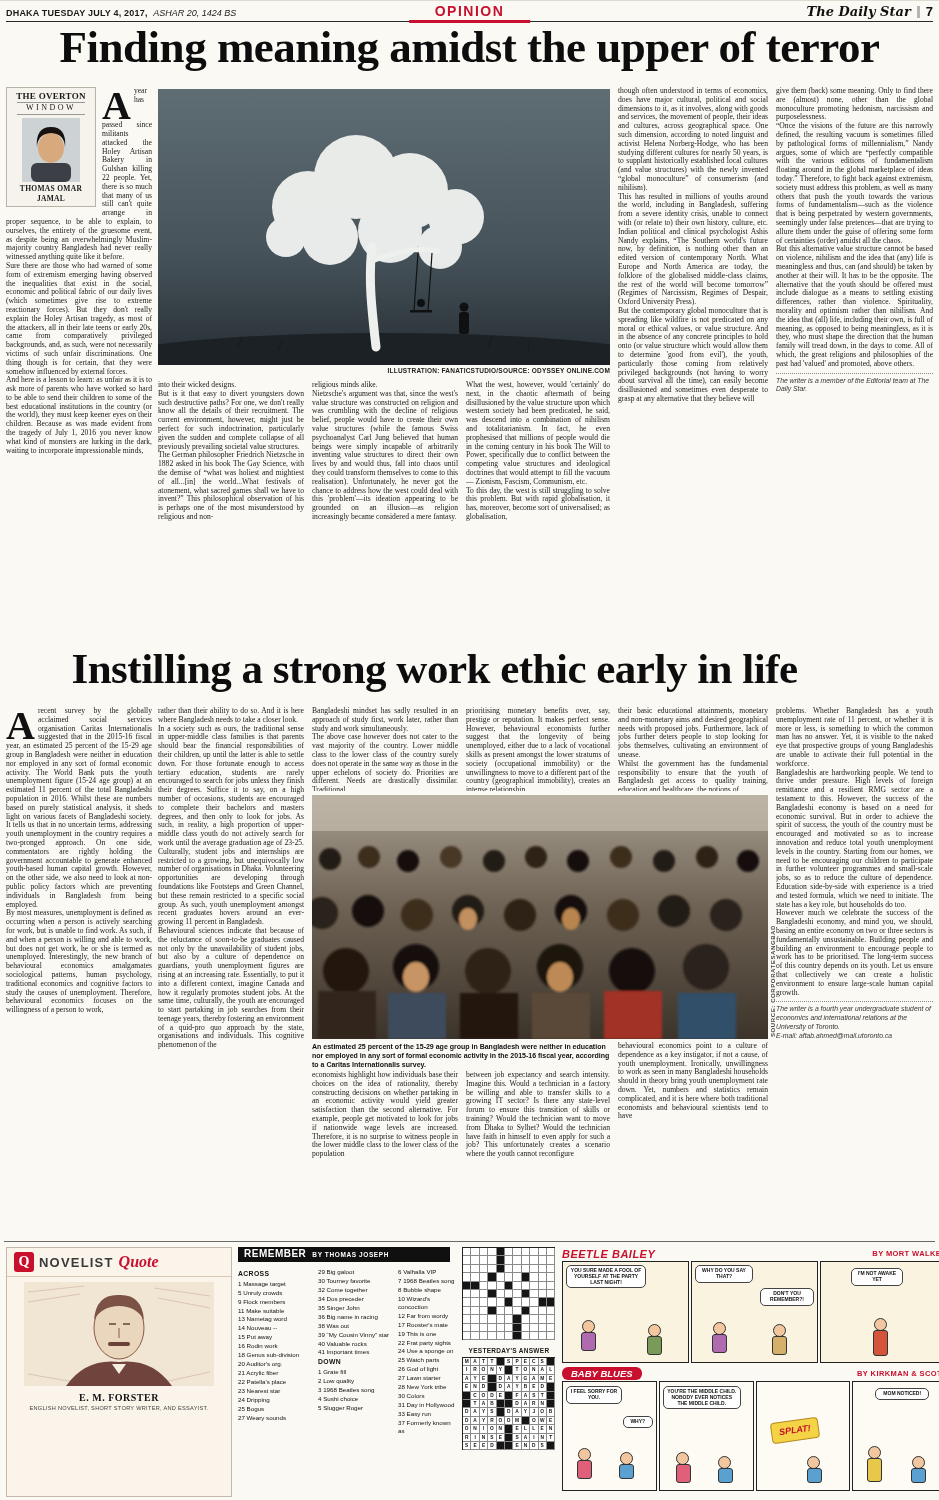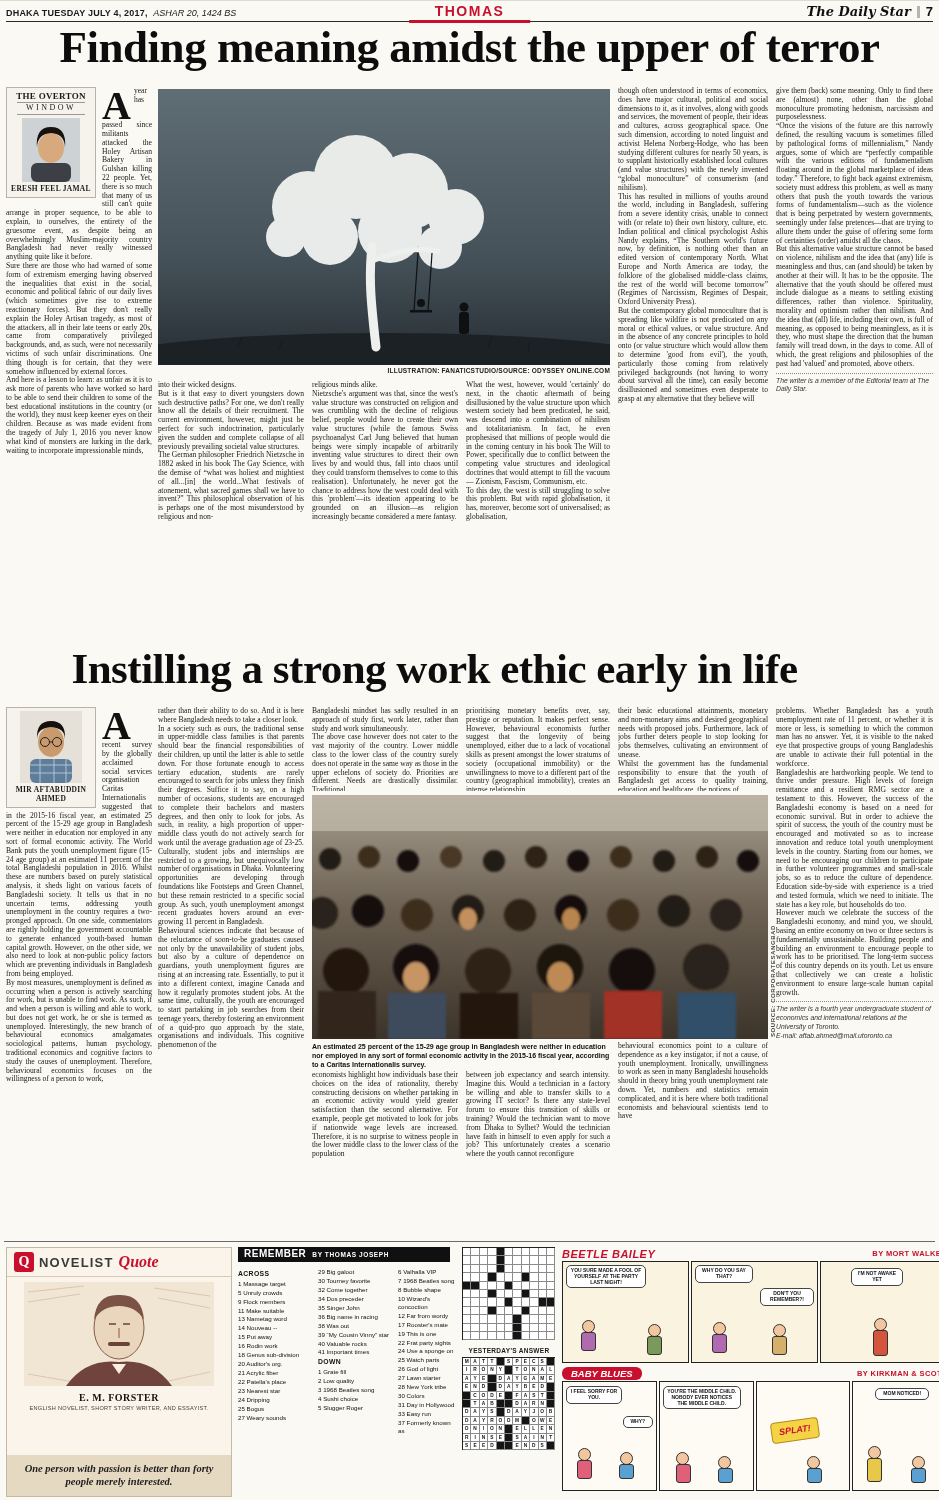--- a/index.html
+++ b/index.html
@@ -89,21 +89,21 @@
 </head>
 <body>
 
 <div class="page">
 
   <header class="masthead">
     <div class="mast-left">
       <span class="mast-city">DHAKA TUESDAY JULY 4, 2017,</span>
       <span class="mast-bs">ASHAR 20, 1424 BS</span>
     </div>
-    <div class="mast-center">THOMAS</div>
+    <div class="mast-center">OPINION</div>
     <div class="mast-right">
       <span class="paper-logo">The Daily Star</span>
       <span class="page-sep"></span>
       <span class="page-num">7</span>
     </div>
   </header>
 
   <h1 class="headline1">Finding meaning amidst the upper of terror</h1>
 
   <div class="col" style="left:6px;top:86px;width:146px;height:556px;">
@@ -111,21 +111,21 @@
       <div class="kicker1">THE OVERTON</div>
       <div class="kicker2">WINDOW</div>
       <span>
         <svg width="58" height="64" viewBox="0 0 58 64">
             <rect width="58" height="64" fill="#cdd2d4"></rect>
             <ellipse cx="29" cy="30" rx="13" ry="15" fill="#d9a97e"></ellipse>
             <path d="M15 30 Q13 9 29 9 Q45 9 43 30 Q43 16 29 15 Q15 16 15 30Z" fill="#17120e"></path>
             <rect x="9" y="45" width="40" height="19" rx="6" fill="#3c3f45"></rect>
           </svg>
       </span>
-      <div class="authname">ERESH FEEL JAMAL</div>
+      <div class="authname">THOMAS OMAR JAMAL</div>
     </div>
     <span class="dropcap">A</span>
     <span class="flow">year has passed since militants attacked the Holey Artisan Bakery in Gulshan killing 22 people. Yet, there is so much that many of us still can't quite arrange in proper sequence, to be able to explain, to ourselves, the entirety of the gruesome event, as despite being an overwhelmingly Muslim-majority country Bangladesh had never really witnessed anything quite like it before.
 Sure there are those who had warned of some form of extremism emerging having observed the inequalities that exist in the social, economic and political fabric of our daily lives (which sometimes give rise to extreme reactionary forces). But they don't really explain the Holey Artisan tragedy, as most of the attackers, all in their late teens or early 20s, came from comparatively privileged backgrounds, and, as such, were not necessarily victims of such unfair discriminations. One thing though is for certain, that they were somehow influenced by external forces.
 And here is a lesson to learn: as unfair as it is to ask more of parents who have worked so hard to be able to send their children to some of the best educational institutions in the country (or the world), they must keep keener eyes on their children. Because as was made evident from the tragedy of July 1, 2016 you never know what kind of monsters are lurking in the dark, waiting to incorporate impressionable minds,</span>
   </div>
 
   <div class="image1">
     <svg width="452" height="276" viewBox="0 0 452 276" preserveAspectRatio="none">
       <defs>
@@ -178,35 +178,20 @@
   <div class="col" style="left:776px;top:86px;width:157px;height:556px;">
     <span class="flow">give them (back) some meaning. Only to find there are (almost) none, other than the global monoculture promoting hedonism, narcissism and purposelessness.
 “Once the visions of the future are this narrowly defined, the resulting vacuum is sometimes filled by pathological forms of millennialism,” Nandy argues, some of which are “perfectly compatible with the various editions of fundamentalism floating around in the global marketplace of ideas today.” Therefore, to fight back against extremism, society must address this problem, as well as many others that push the youth towards the various forms of fundamentalism—such as the violence that is being perpetrated by western governments, seemingly under false pretences—that are trying to allure them under the guise of offering some form of certainties (order) amidst all the chaos.
 But this alternative value structure cannot be based on violence, nihilism and the idea that (any) life is meaningless and thus, can (and should) be taken by another at their will. It has to be the opposite. The alternative that the youth should be offered must include dialogue as a means to settling existing differences, rather than violence. Spirituality, morality and optimism rather than nihilism. And the idea that (all) life, including their own, is full of meaning, as opposed to being meaningless, as it is they, who must shape the direction that the human family will tread down, in the days to come. All of which, the great religions and philosophies of the past had 'valued' and promoted, above others.</span>
     <div class="endnote">The writer is a member of the Editorial team at The Daily Star.</div>
   </div>
 
   <h2 class="headline2">Instilling a strong work ethic early in life</h2>
 
   <div class="col" style="left:6px;top:706px;width:146px;height:526px;">
-    <div class="authorbox">
-      <span>
-        <svg width="62" height="72" viewBox="0 0 62 72">
-            <rect width="62" height="72" fill="#e6e1d8"></rect>
-            <ellipse cx="31" cy="31" rx="13" ry="15" fill="#c89a6d"></ellipse>
-            <path d="M17 28 Q16 10 31 10 Q46 10 45 28 Q45 17 31 16 Q17 17 17 28Z" fill="#14100c"></path>
-            <circle cx="25" cy="31" r="4.5" fill="none" stroke="#222" stroke-width="1"></circle>
-            <circle cx="37" cy="31" r="4.5" fill="none" stroke="#222" stroke-width="1"></circle>
-            <line x1="29.5" y1="31" x2="32.5" y2="31" stroke="#222" stroke-width="1"></line>
-            <rect x="10" y="48" width="42" height="24" rx="6" fill="#5d7d9a"></rect>
-            <path d="M10 54 H52 M10 62 H52 M20 48 V72 M34 48 V72 M46 48 V72" stroke="#d9e2ea" stroke-width="1" opacity="0.7"></path>
-          </svg>
-      </span>
-      <div class="authname">MIR AFTABUDDIN AHMED</div>
-    </div>
     <span class="dropcap">A</span>
     <span class="flow">recent survey by the globally acclaimed social services organisation Caritas Internationalis suggested that in the 2015-16 fiscal year, an estimated 25 percent of the 15-29 age group in Bangladesh were neither in education nor employed in any sort of formal economic activity. The World Bank puts the youth unemployment figure (15-24 age group) at an estimated 11 percent of the total Bangladeshi population in 2016. Whilst these are numbers based on purely statistical analysis, it sheds light on various facets of Bangladeshi society. It tells us that in no uncertain terms, addressing youth unemployment in the country requires a two-pronged approach. On one side, commentators are rightly holding the government accountable to generate enhanced youth-based human capital growth. However, on the other side, we also need to look at non-public policy factors which are preventing individuals in Bangladesh from being employed.
 By most measures, unemployment is defined as occurring when a person is actively searching for work, but is unable to find work. As such, if and when a person is willing and able to work, but does not get work, he or she is termed as unemployed. Interestingly, the new branch of behavioural economics amalgamates sociological patterns, human psychology, traditional economics and cognitive factors to study the causes of unemployment. Therefore, behavioural economics focuses on the willingness of a person to work,</span>
   </div>
 
   <div class="col" style="left:158px;top:706px;width:146px;height:526px;"><span class="flow">rather than their ability to do so. And it is here where Bangladesh needs to take a closer look.
 In a society such as ours, the traditional sense in upper-middle class families is that parents should bear the financial responsibilities of their children, up until the latter is able to settle down. For those fortunate enough to access tertiary education, students are rarely encouraged to search for jobs unless they finish their degrees. Suffice it to say, on a high number of occasions, students are encouraged to complete their bachelors and masters degrees, and then only to look for jobs. As such, in reality, a high proportion of upper-middle class youth do not actively search for work until the average graduation age of 23-25. Culturally, student jobs and internships are restricted to a growing, but unequivocally low number of organisations in Dhaka. Volunteering opportunities are developing through foundations like Footsteps and Green Channel, but these remain restricted to a specific social group. As such, youth unemployment amongst recent graduates hovers around an ever-growing 11 percent in Bangladesh.
 Behavioural sciences indicate that because of the reluctance of soon-to-be graduates caused not only by the unavailability of student jobs, but also by a culture of dependence on guardians, youth unemployment figures are rising at an increasing rate. Essentially, to put it into a different context, imagine Canada and how it regularly promotes student jobs. At the same time, culturally, the youth are encouraged to start partaking in job searches from their teenage years, thereby fostering an environment of a quid-pro quo approach by the state, organisations and individuals. This cognitive phenomenon of the</span></div>
   <div class="col" style="left:312px;top:706px;width:146px;height:84px;"><span class="flow">Bangladeshi mindset has sadly resulted in an approach of study first, work later, rather than study and work simultaneously.
 The above case however does not cater to the vast majority of the country. Lower middle class to the lower class of the country surely does not operate in the same way as those in the upper echelons of society do. Priorities are different. Needs are drastically dissimilar. Traditional</span></div>
@@ -312,21 +297,20 @@
         <rect x="84" y="60" width="22" height="4" rx="2" fill="#6b4238"></rect>
         <line x1="85" y1="42" x2="92" y2="42" stroke="#5c3a30" stroke-width="1.4"></line>
         <line x1="99" y1="42" x2="106" y2="42" stroke="#5c3a30" stroke-width="1.4"></line>
         <line x1="95" y1="46" x2="95" y2="56" stroke="#8a5a4a" stroke-width="1"></line>
         <path d="M42 104 Q62 76 95 80 Q128 76 148 104 Z" fill="#70443c"></path>
         <path d="M88 82 L95 92 L102 82 Z" fill="#f6efe2"></path>
       </svg>
     </span>
     <div class="qname">E. M. FORSTER</div>
     <div class="qsub">ENGLISH NOVELIST, SHORT STORY WRITER, AND ESSAYIST.</div>
-    <div class="qtext">One person with passion is better than forty people merely interested.</div>
   </div>
 
   <div class="cw">
     <div class="cw-header">
       <span class="cw-title">REMEMBER</span>
       <span class="cw-by">BY THOMAS JOSEPH</span>
     </div>
 
     <div class="cluecol" id="cluecol1">
       <div class="cluehead">ACROSS</div>

